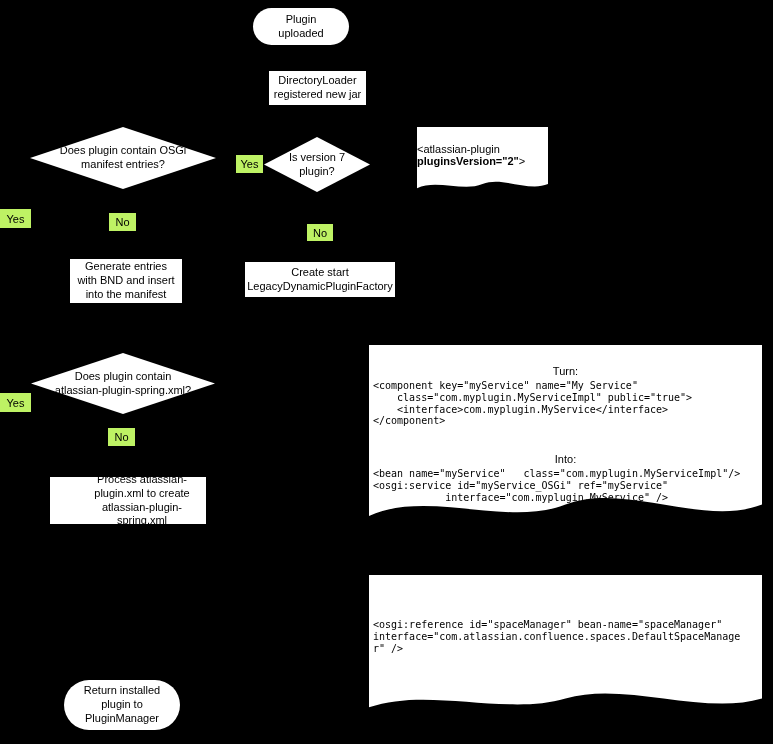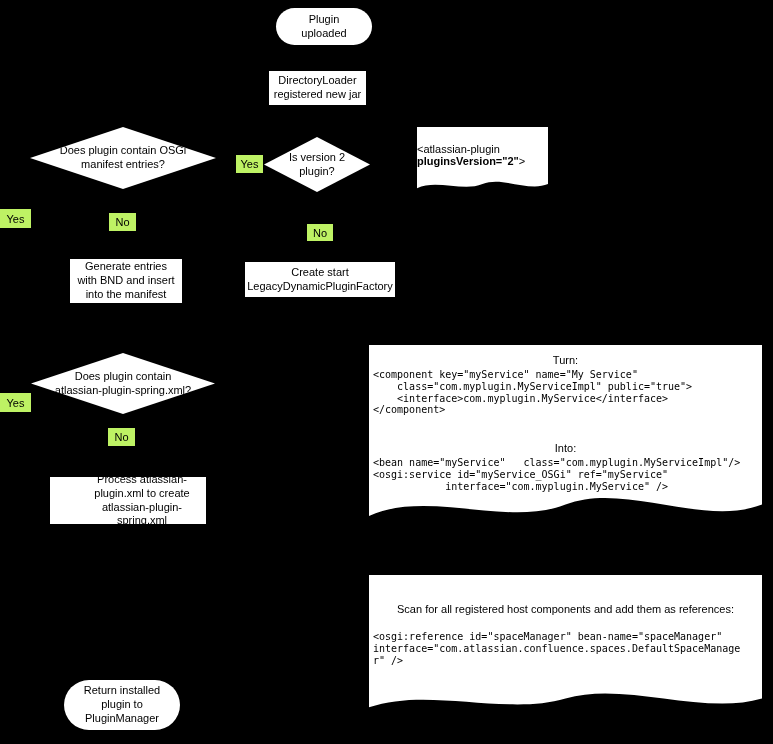--- a/index.html
+++ b/index.html
@@ -65,34 +65,34 @@
     white-space:pre;
     text-align:left;
   }
   .bold { font-weight:bold; }
 </style>
 </head>
 <body>
 
 <div id="canvas">
 
-  <div class="node stadium" style="left:276px;top:8px;width:96px;height:37px;">Plugin
+  <div class="node stadium" style="left:253px;top:8px;width:96px;height:37px;">Plugin
 uploaded</div>
 
   <div class="node" style="left:269px;top:71px;width:97px;height:34px;">DirectoryLoader
 registered new jar</div>
 
   <div class="node diamond" style="left:30px;top:127px;width:186px;height:62px;">Does plugin contain OSGi
 manifest entries?</div>
 
   <div class="label-box" style="left:0px;top:209px;width:31px;height:19px;">Yes</div>
 
   <div class="label-box" style="left:109px;top:213px;width:27px;height:18px;">No</div>
 
-  <div class="node diamond" style="left:264px;top:137px;width:106px;height:55px;">Is version 2
+  <div class="node diamond" style="left:264px;top:137px;width:106px;height:55px;">Is version 7
 plugin?</div>
 
   <div class="label-box" style="left:236px;top:155px;width:27px;height:18px;">Yes</div>
 
   <div class="label-box" style="left:307px;top:224px;width:26px;height:17px;">No</div>
 
   <div class="doc" style="left:417px;top:127px;width:131px;height:68px;">
     <svg class="doc-shape" viewBox="0 0 200 100" preserveAspectRatio="none">
       <path d="M0,0 H200 V84 C170,96 130,72 100,84 C70,96 30,76 0,90 Z" fill="#ffffff"></path>
     </svg>
@@ -113,21 +113,21 @@
 atlassian-plugin-spring.xml?</div>
 
   <div class="label-box" style="left:0px;top:393px;width:31px;height:19px;">Yes</div>
 
   <div class="label-box" style="left:108px;top:428px;width:27px;height:18px;">No</div>
 
   <div class="doc" style="left:369px;top:345px;width:393px;height:190px;">
     <svg class="doc-shape" viewBox="0 0 200 100" preserveAspectRatio="none">
       <path d="M0,0 H200 V84 C170,96 130,72 100,84 C70,96 30,76 0,90 Z" fill="#ffffff"></path>
     </svg>
-    <div class="doc-content" style="padding-top:9px;">
+    <div class="doc-content" style="padding-top:20px;">
       <div class="center-label">Turn:</div>
       <pre class="code">&lt;component key="myService" name="My Service"
     class="com.myplugin.MyServiceImpl" public="true"&gt;
     &lt;interface&gt;com.myplugin.MyService&lt;/interface&gt;
 &lt;/component&gt;</pre>
       <div class="center-label" style="margin-top:26px;">Into:</div>
       <pre class="code">&lt;bean name="myService"   class="com.myplugin.MyServiceImpl"/&gt;
 &lt;osgi:service id="myService_OSGi" ref="myService"
             interface="com.myplugin.MyService" /&gt;</pre>
     </div>
@@ -136,21 +136,20 @@
   <div class="node" style="left:50px;top:477px;width:128px;height:47px;padding-left:28px;">Process atlassian-
 plugin.xml to create
 atlassian-plugin-spring.xml</div>
 
 
   <div class="doc" style="left:369px;top:575px;width:393px;height:147px;">
     <svg class="doc-shape" viewBox="0 0 200 100" preserveAspectRatio="none">
       <path d="M0,0 H200 V84 C170,96 130,72 100,84 C70,96 30,76 0,90 Z" fill="#ffffff"></path>
     </svg>
     <div class="doc-content" style="padding-top:28px;">
-      <div class="center-label">Scan for all registered host components and add them as references:</div>
       <pre class="code" style="margin-top:16px;">&lt;osgi:reference id="spaceManager" bean-name="spaceManager"
 interface="com.atlassian.confluence.spaces.DefaultSpaceManage
 r" /&gt;</pre>
     </div>
   </div>
 
   <div class="node endcap" style="left:64px;top:680px;width:116px;height:50px;">Return installed
 plugin to
 PluginManager</div>
 

